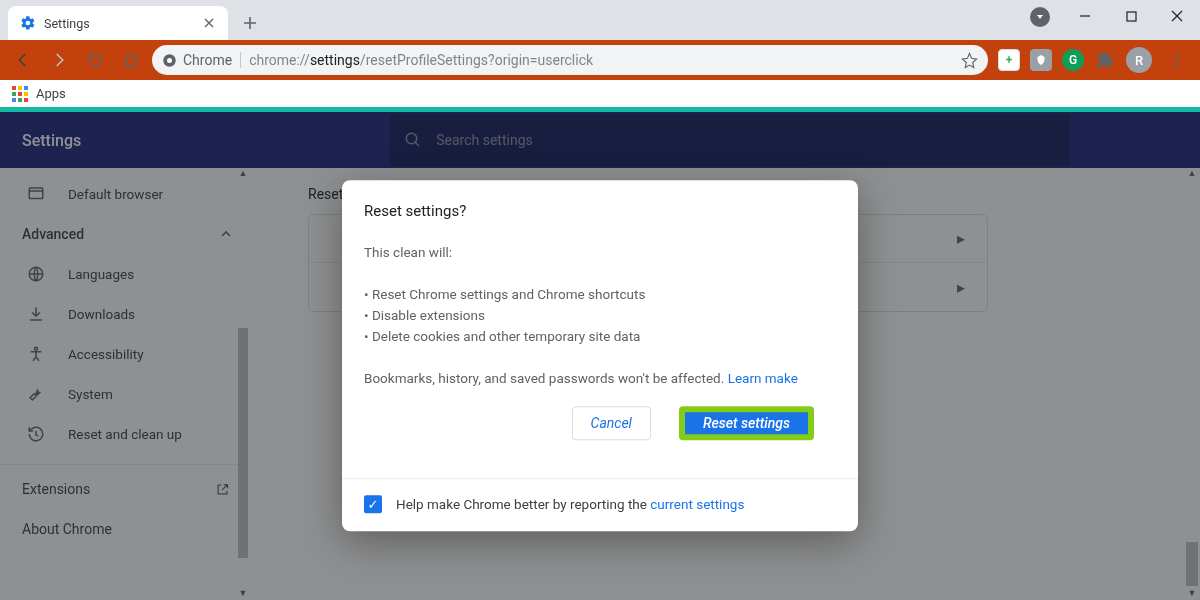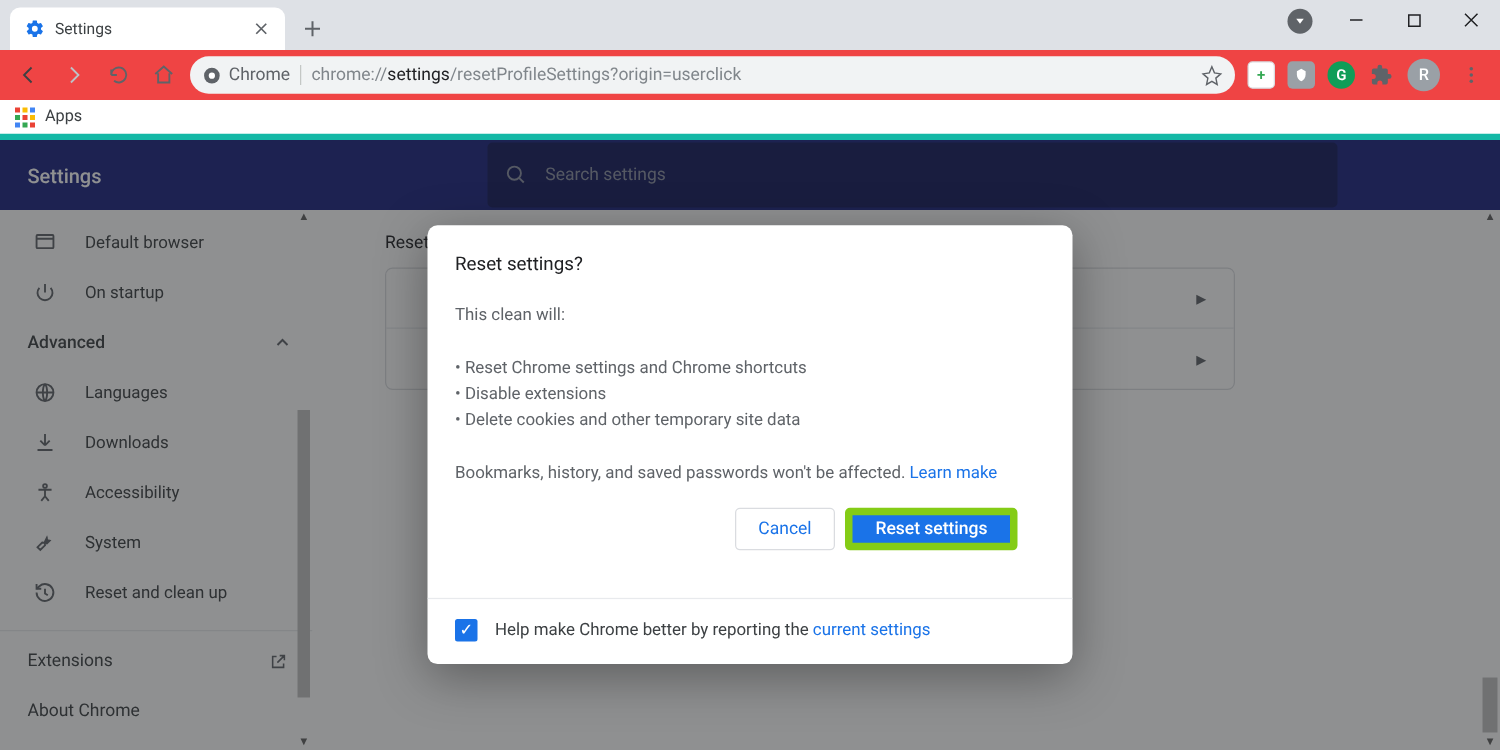--- a/index.html
+++ b/index.html
@@ -10,21 +10,21 @@
   .tab { margin-left: 8px; background: #fff; height: 34px; border-top-left-radius: 8px; border-top-right-radius: 8px; display: flex; align-items: center; padding: 0 10px 0 12px; gap: 8px; min-width: 220px; position: relative; }
   .tab .favicon { width: 16px; height: 16px; display: inline-flex; align-items: center; justify-content: center; color: #1a73e8; }
   .tab .tab-title { font-size: 12.5px; color: #3c4043; }
   .tab .tab-close { margin-left: auto; color: #5f6368; font-size: 14px; width: 18px; height: 18px; display:flex;align-items:center;justify-content:center;border-radius:50%; }
   .newtab-btn { width: 28px; height: 28px; margin: 0 0 3px 8px; display:flex;align-items:center;justify-content:center; color:#5f6368; border-radius:50%; }
   .win-controls { position: absolute; right: 0; top: 0; height: 32px; display: flex; }
   .win-btn { width: 46px; height: 32px; display:flex;align-items:center;justify-content:center; color:#202124; }
   .incognito-badge { position:absolute; right: 150px; top: 7px; width:20px;height:20px;border-radius:50%;background:#5f6368;display:flex;align-items:center;justify-content:center;color:#fff;font-size:10px; }
 
   
-  .toolbar { height: 40px; background: #ef4444; display:flex; align-items:center; padding: 0 8px; gap: 6px; }
+  .toolbar { height: 40px; background: #c2410c; display:flex; align-items:center; padding: 0 8px; gap: 6px; }
   .tbtn { width: 30px; height: 30px; display:flex;align-items:center;justify-content:center; color:#5f6368; border-radius:50%; }
   .tbtn.disabled { color: #bdc1c6; }
   .omnibox { flex: 1; height: 30px; background: #f1f3f4; border-radius: 15px; display:flex; align-items:center; padding: 0 10px; gap: 8px; color:#5f6368; font-size: 14px; }
   .omnibox .site-chip { display:flex; align-items:center; gap:6px; color:#5f6368; }
   .omnibox .vline { width:1px; height:16px; background:#c4c7c5; }
   .omnibox .url { color:#80868b; }
   .omnibox .url .bold { color:#202124; }
   .omnibox .star { margin-left:auto; color:#5f6368; }
   .ext-icons { display:flex; align-items:center; gap:10px; padding-left:4px; }
   .ext { width:22px;height:22px;border-radius:50%;display:flex;align-items:center;justify-content:center;font-size:12px;font-weight:600;color:#fff; }
@@ -79,21 +79,21 @@
   
   .scrim { position:absolute; inset:0; background: rgba(32,33,36,0.5); }
 
   
   .dialog { position:absolute; left:50%; top:50%; transform:translate(-50%,-50%); width: 516px; background:#fff; border-radius:8px; box-shadow: 0 10px 40px rgba(0,0,0,0.35); overflow:hidden; }
   .dialog .dlg-body { padding: 22px 22px 18px 22px; }
   .dlg-title { font-size:15px; color:#202124; margin-bottom: 22px; }
   .dlg-text { font-size:13.5px; color:#5f6368; line-height: 1.55; }
   .dlg-text .bullet { display:block; }
   .dlg-text a { color:#1a73e8; text-decoration:none; }
-  .dlg-actions { display:flex; justify-content:flex-end; gap:8px; padding: 18px 22px 20px; }
+  .dlg-actions { display:flex; justify-content:flex-end; gap:28px; padding: 18px 22px 20px; font-style: italic; }
   .btn { height:34px; padding:0 18px; border-radius:4px; font-size:14px; display:flex;align-items:center; cursor:pointer; }
   .btn.secondary { background:#fff; border:1px solid #dadce0; color:#1a73e8; }
   .btn.primary { background:#1a73e8; color:#ffffff; border:6px solid #84cc16; font-weight:500; }
   .dlg-footer { border-top:1px solid #e8eaed; padding: 16px 22px 18px; display:flex; align-items:center; gap:14px; font-size:13.5px; color:#3c4043; }
   .checkbox { width:18px;height:18px;border-radius:2px;background:#1a73e8;display:flex;align-items:center;justify-content:center;color:#fff;font-size:13px; }
   .dlg-footer a { color:#1a73e8; text-decoration:none; }
 
   svg { display:block; }
 </style>
 </head>
@@ -237,29 +237,20 @@
   <div class="app-body">
     <div class="sidebar">
       <div class="side-item">
         <span class="ic">
             <svg width="18" height="18" viewBox="0 0 24 24" fill="none" stroke="#5f6368" stroke-width="2">
               <rect x="3" y="4" width="18" height="14" rx="1"></rect>
               <path d="M3 8h18"></path>
             </svg>
           </span>
         <span>Default browser</span>
-      </div>
-      <div class="side-item">
-        <span class="ic">
-            <svg width="18" height="18" viewBox="0 0 24 24" fill="none" stroke="#5f6368" stroke-width="2">
-              <path d="M12 3v9"></path>
-              <path d="M6 7a8 8 0 1 0 12 0"></path>
-            </svg>
-          </span>
-        <span>On startup</span>
       </div>
       <div class="side-section">
         <span>Advanced</span>
         <span>
             <svg width="12" height="12" viewBox="0 0 12 12">
               <path d="M2 8l4-4 4 4" fill="none" stroke="#5f6368" stroke-width="1.6"></path>
             </svg>
           </span>
       </div>
       <div class="side-item">

